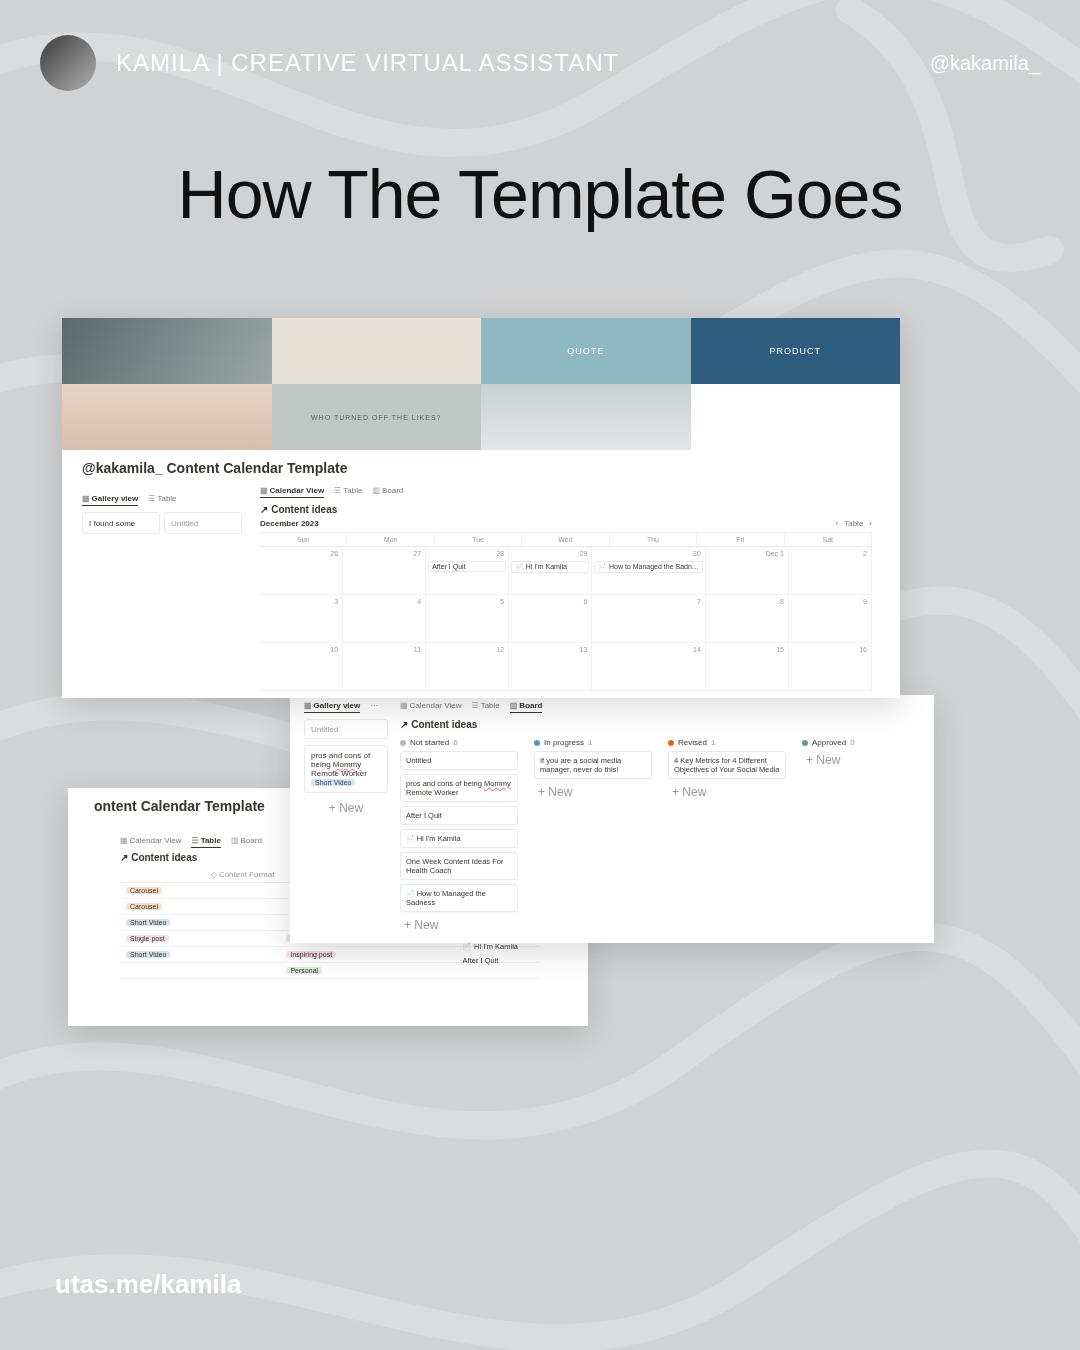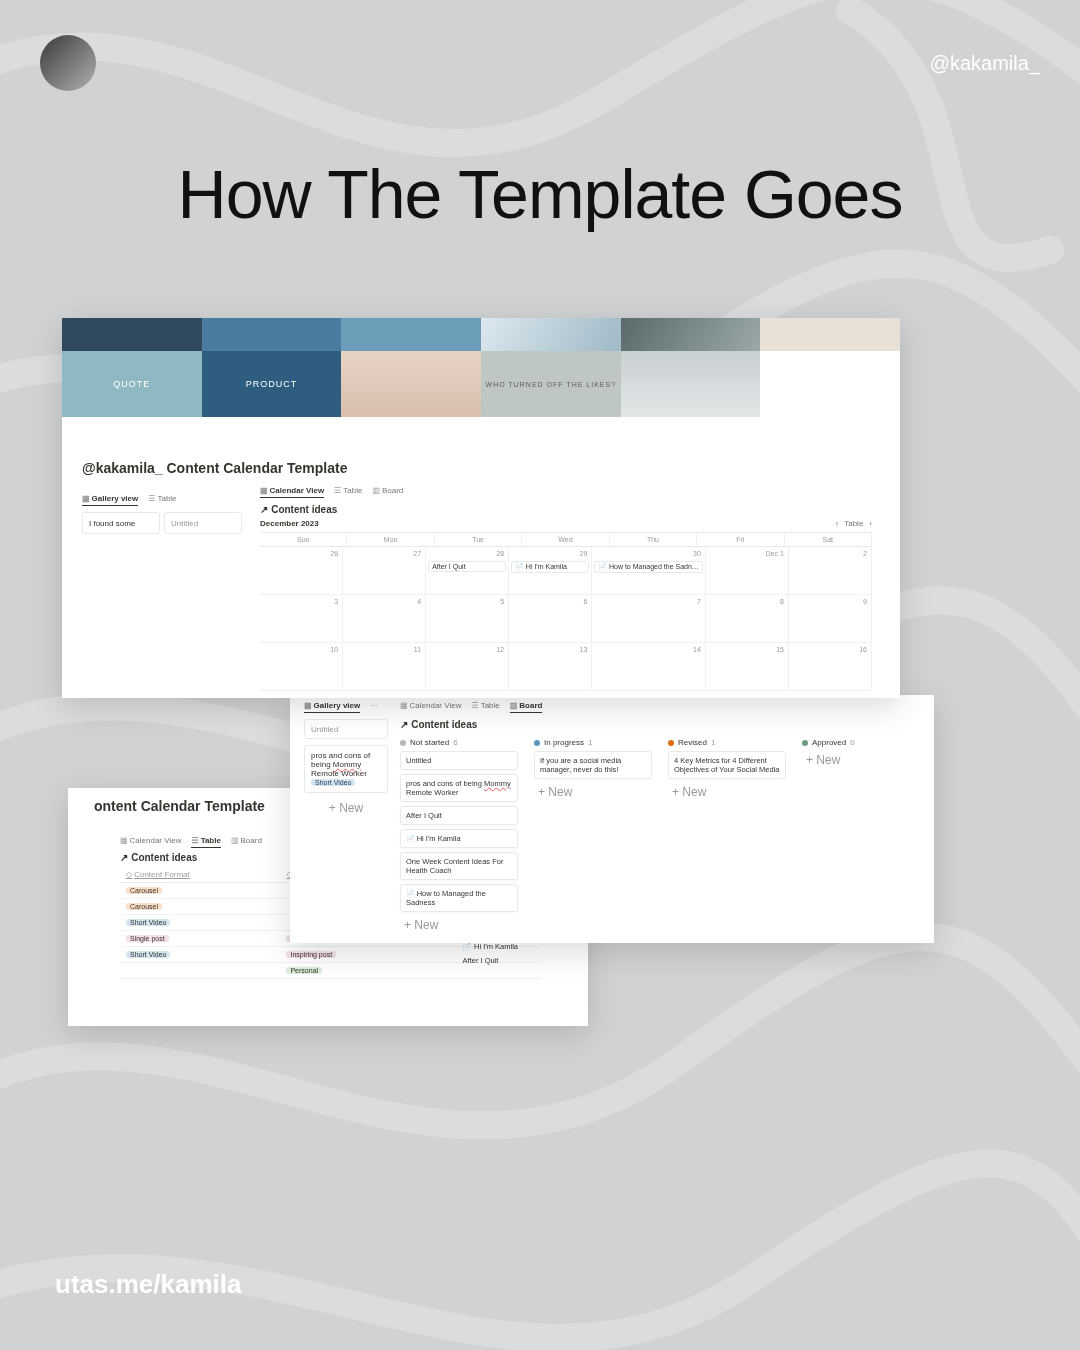--- a/index.html
+++ b/index.html
@@ -50,21 +50,21 @@
     position: absolute;
     background: #fff;
     box-shadow: 0 8px 30px rgba(0,0,0,.15);
     font-size: 10px;
     color: #37352f;
   }
 
   
   .panel-cal { top: 318px; left: 62px; width: 838px; height: 380px; z-index: 3; }
   .cover {
-    height: 132px; display: grid; grid-template-columns: repeat(6,1fr);
+    height: 132px; display: grid; grid-template-columns: repeat(4,1fr);
   }
   .cover-cell { display:flex; align-items:center; justify-content:center; color:#fff; font-size:9px; font-weight:500; letter-spacing:1px; }
   .cover-row2 { height: 66px; }
   .panel-cal-body { padding: 10px 28px 0 20px; }
   .panel-h1 { font-size: 14px; font-weight: 700; margin-bottom: 10px; }
   .tabs { display:flex; gap:10px; color:#787774; font-size:8px; margin-bottom:6px; }
   .tabs .active { color:#37352f; font-weight:600; border-bottom:1px solid #37352f; padding-bottom:2px;}
   .subhead { font-size:10px; font-weight:600; margin-bottom:4px; }
   .month { font-size:8px; font-weight:600; margin-bottom:4px; }
   .cal-nav { float:right; font-size:8px; color:#787774; display:flex; gap:6px; align-items:center;}
@@ -98,21 +98,21 @@
   .newbtn{ color:#9b9a97; font-size:12px; padding:2px 4px;}
   .newbtn::before{content:"+ ";}
 
   
   .panel-table { top: 788px; left: 68px; width: 520px; height: 238px; z-index: 1; }
   .pt-body { padding: 10px 26px; }
   .pt-h1 { font-size: 14px; font-weight:700; }
   .pt-tabs { display:flex; gap:10px; font-size:8px; color:#787774; margin:22px 0 4px 0;}
   .pt-tabs .active{ color:#37352f; font-weight:600; border-bottom:1px solid #37352f; padding-bottom:2px;}
   .tbl { width:100%; border-collapse:collapse; font-size:8px;}
-  .tbl th { text-align:left; color:#9b9a97; font-weight:400; border-bottom:1px solid #e9e9e7; padding:3px 6px;text-decoration:underline;}
+  .tbl th { text-align:right; color:#9b9a97; font-weight:400; border-bottom:1px solid #e9e9e7; padding:3px 6px;}
   .tbl td { border-bottom:1px solid #f1f1ef; padding:3px 6px; height:14px;}
   .pill{ border-radius:3px; padding:0 4px; font-size:7px; display:inline-block;}
   .pill-orange{background:#fadec9;} .pill-blue{background:#d3e5ef;} .pill-pink{background:#f5e0e9;}
   .pill-purple{background:#e8deee;} .pill-green{background:#dbeddb;}
 
   .icon-mini{ font-size:8px; margin-right:2px; color:#9b9a97;}
   .redline{ text-decoration: underline wavy #eb5757; }
 </style>
 </head>
 <body>
@@ -125,20 +125,21 @@
       <path d="M-50 750 C200 600 450 900 700 720 S1000 560 1150 800"></path>
       <path d="M-50 1100 C180 950 420 1250 680 1060 S980 900 1150 1150"></path>
       <path d="M-50 1300 C250 1180 500 1450 750 1280 S1050 1120 1150 1350"></path>
       <path d="M850 10 C1000 100 900 300 1050 250"></path>
     </g>
   </svg>
 </div>
 
 <div class="header">
   <div class="avatar"></div>
+  <div class="header-name">KAMILA | CREATIVE VIRTUAL ASSISTANT</div>
   <div class="header-handle">@kakamila_</div>
 </div>
 
 <div class="page-title">How The Template Goes</div>
 
 <div class="footer-link">utas.me/kamila</div>
 
 <div class="panel panel-cal">
   <div class="cover">
     <div class="cover-cell" style="background:#2e4a5c;"></div>

